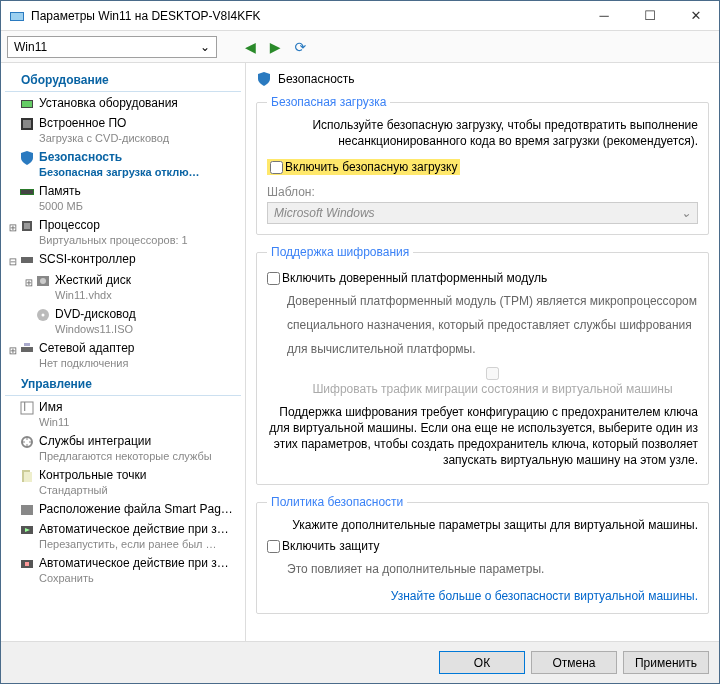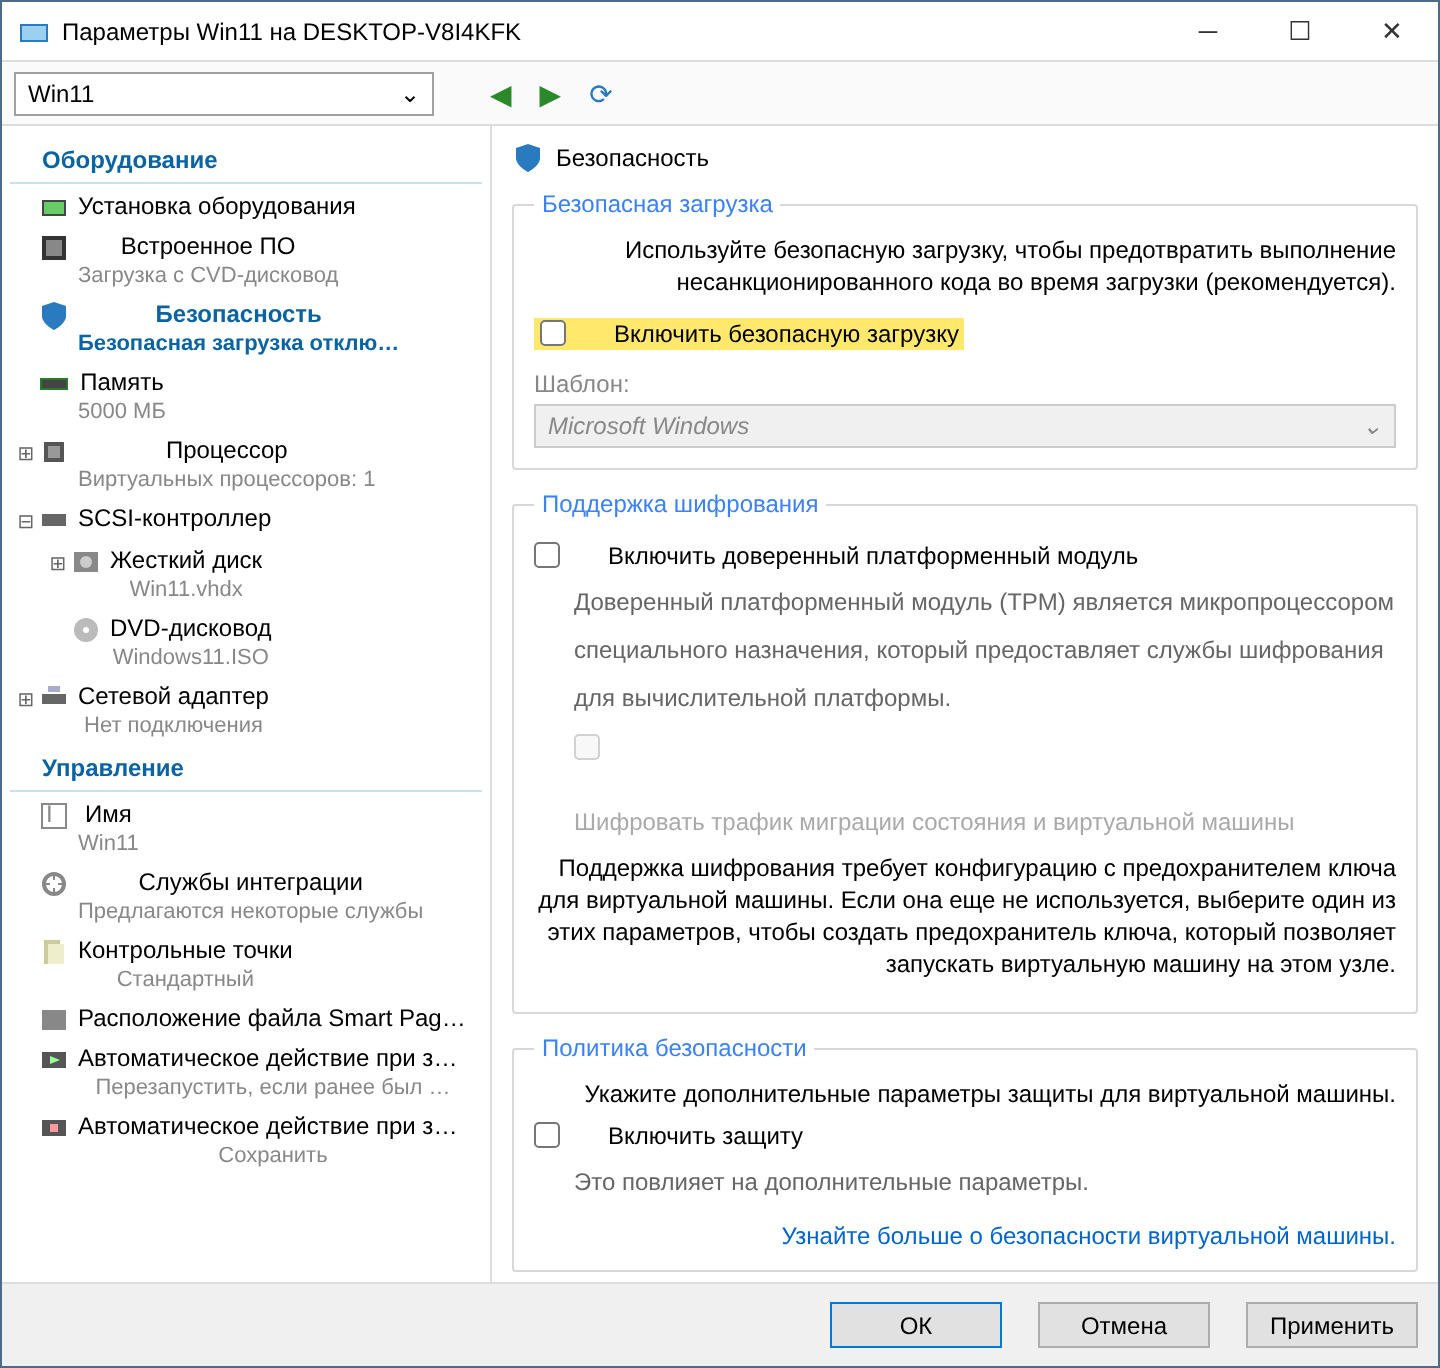--- a/index.html
+++ b/index.html
@@ -13,41 +13,41 @@
 .vm-sel span:first-child { flex: 1; }
 .tool-icons { margin-left: 28px; display: flex; gap: 14px; align-items: center; }
 .tool-icons .ti { font-size: 14px; color: #2a8a2a; }
 .tool-icons .ti.ref { color: #2a7ac0; }
 .content { display: flex; height: calc(100% - 30px - 32px - 42px); }
 .sidebar { width: 245px; border-right: 1px solid #ddd; padding: 6px 4px; overflow: hidden; }
 .cat { font-weight: bold; color: #0a64a4; padding: 4px 4px 4px 16px; border-bottom: 1px solid #cce0f0; margin-bottom: 2px; }
 .item { display: flex; align-items: flex-start; padding: 2px 0 2px 2px; line-height: 15px; }
 .item .exp { width: 12px; text-align: center; color: #666; font-size: 10px; margin-top: 2px; }
 .item .ico { width: 16px; height: 16px; margin-right: 4px; flex: 0 0 16px; }
-.item .txt { display: flex; flex-direction: column; overflow: hidden; align-items: center; }
+.item .txt { display: flex; flex-direction: column; overflow: hidden; }
 .item .lbl { color: #000; white-space: nowrap; overflow: hidden; text-overflow: ellipsis; max-width: 195px; }
 .item .sub { color: #888; font-size: 11px; white-space: nowrap; overflow: hidden; text-overflow: ellipsis; max-width: 195px; }
 .item.sel .lbl { color: #0a64a4; font-weight: bold; }
 .item.sel .sub { color: #0a64a4; font-weight: bold; }
 .item.child { padding-left: 18px; }
 .panel { flex: 1; padding: 8px 10px 0 10px; overflow: hidden; }
 .phdr { display: flex; align-items: center; gap: 6px; margin-bottom: 8px; }
 .phdr .pico { width: 16px; height: 16px; }
 fieldset { border: 1px solid #d8d8d8; border-radius: 2px; padding: 8px 10px 10px 10px; margin-bottom: 10px; }
 legend { padding: 0 4px; color: #3b82f6; font-size: 12px; }
 .desc { color: #000; line-height: 16px; margin-bottom: 6px; text-align: right; }
 .hint { color: #666; line-height: 24px; margin: 4px 0 0 20px; }
-.chk { display: flex; gap: 24px; margin: 4px 0; }
+.chk { display: flex; align-items: center; gap: 2px; margin: 4px 0; }
 .chk input { width: 13px; height: 13px; }
 .chk.hl { background: #ffe86b; padding: 1px 3px; display: inline-flex; }
 .fld-lbl { color: #888; margin: 6px 0 3px 0; }
 .sel-dis { height: 22px; border: 1px solid #ccc; background: #f0f0f0; color: #888; display: flex; align-items: center; padding: 0 6px; justify-content: space-between; font-style: italic; }
 .link { color: #0066cc; text-align: right; margin-top: 8px; cursor: pointer; }
 .chk.dis { color: #aaa; flex-direction: column; }
-.btnbar { height: 42px; border-top: 1px solid #ddd; display: flex; align-items: center; justify-content: flex-end; padding-right: 10px; gap: 18px; background: #f0f0f0; }
+.btnbar { height: 42px; border-top: 1px solid #ddd; display: flex; align-items: center; justify-content: flex-end; padding-right: 10px; gap: 6px; background: #f0f0f0; }
 .btn { width: 86px; height: 23px; border: 1px solid #adadad; background: #e1e1e1; display: flex; align-items: center; justify-content: center; }
 .btn.def { border: 1px solid #0078d7; }
 svg { display: block; }
 </style>
 </head>
 <body>
 
 <div class="titlebar">
   <svg class="ticon" viewBox="0 0 16 16">
       <rect x="1" y="4" width="14" height="9" fill="#2a7ac0"></rect>

